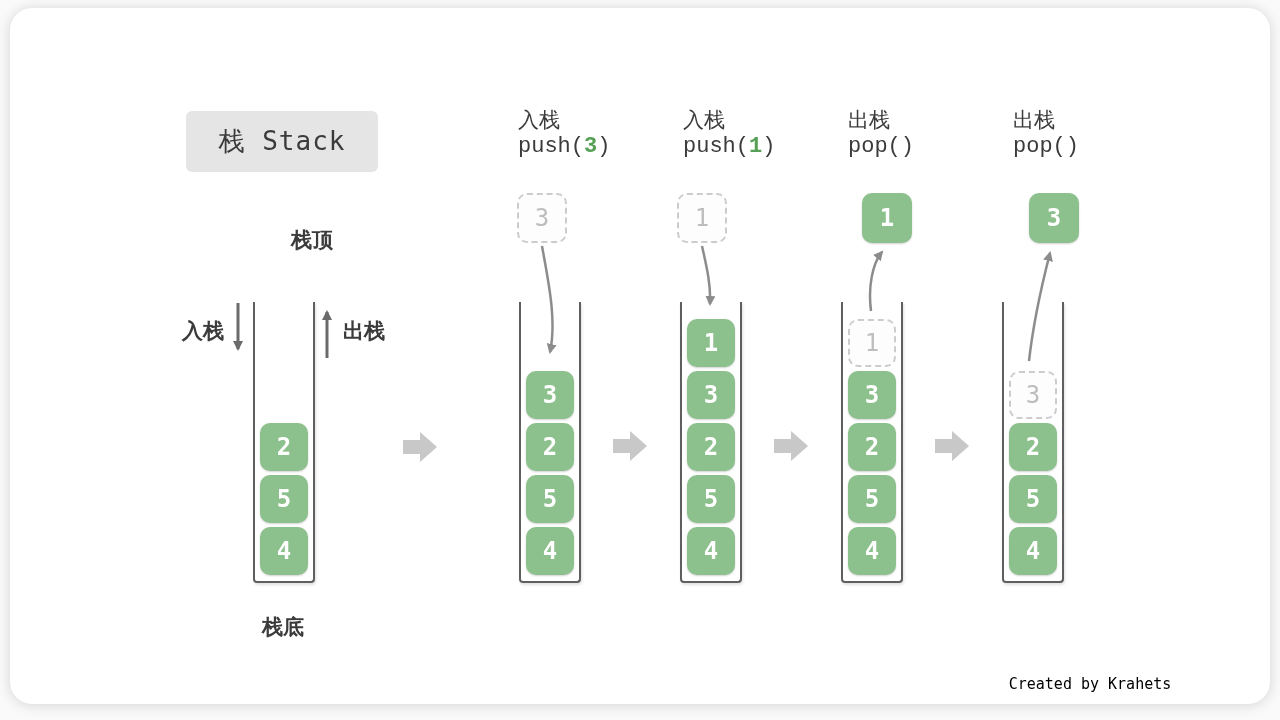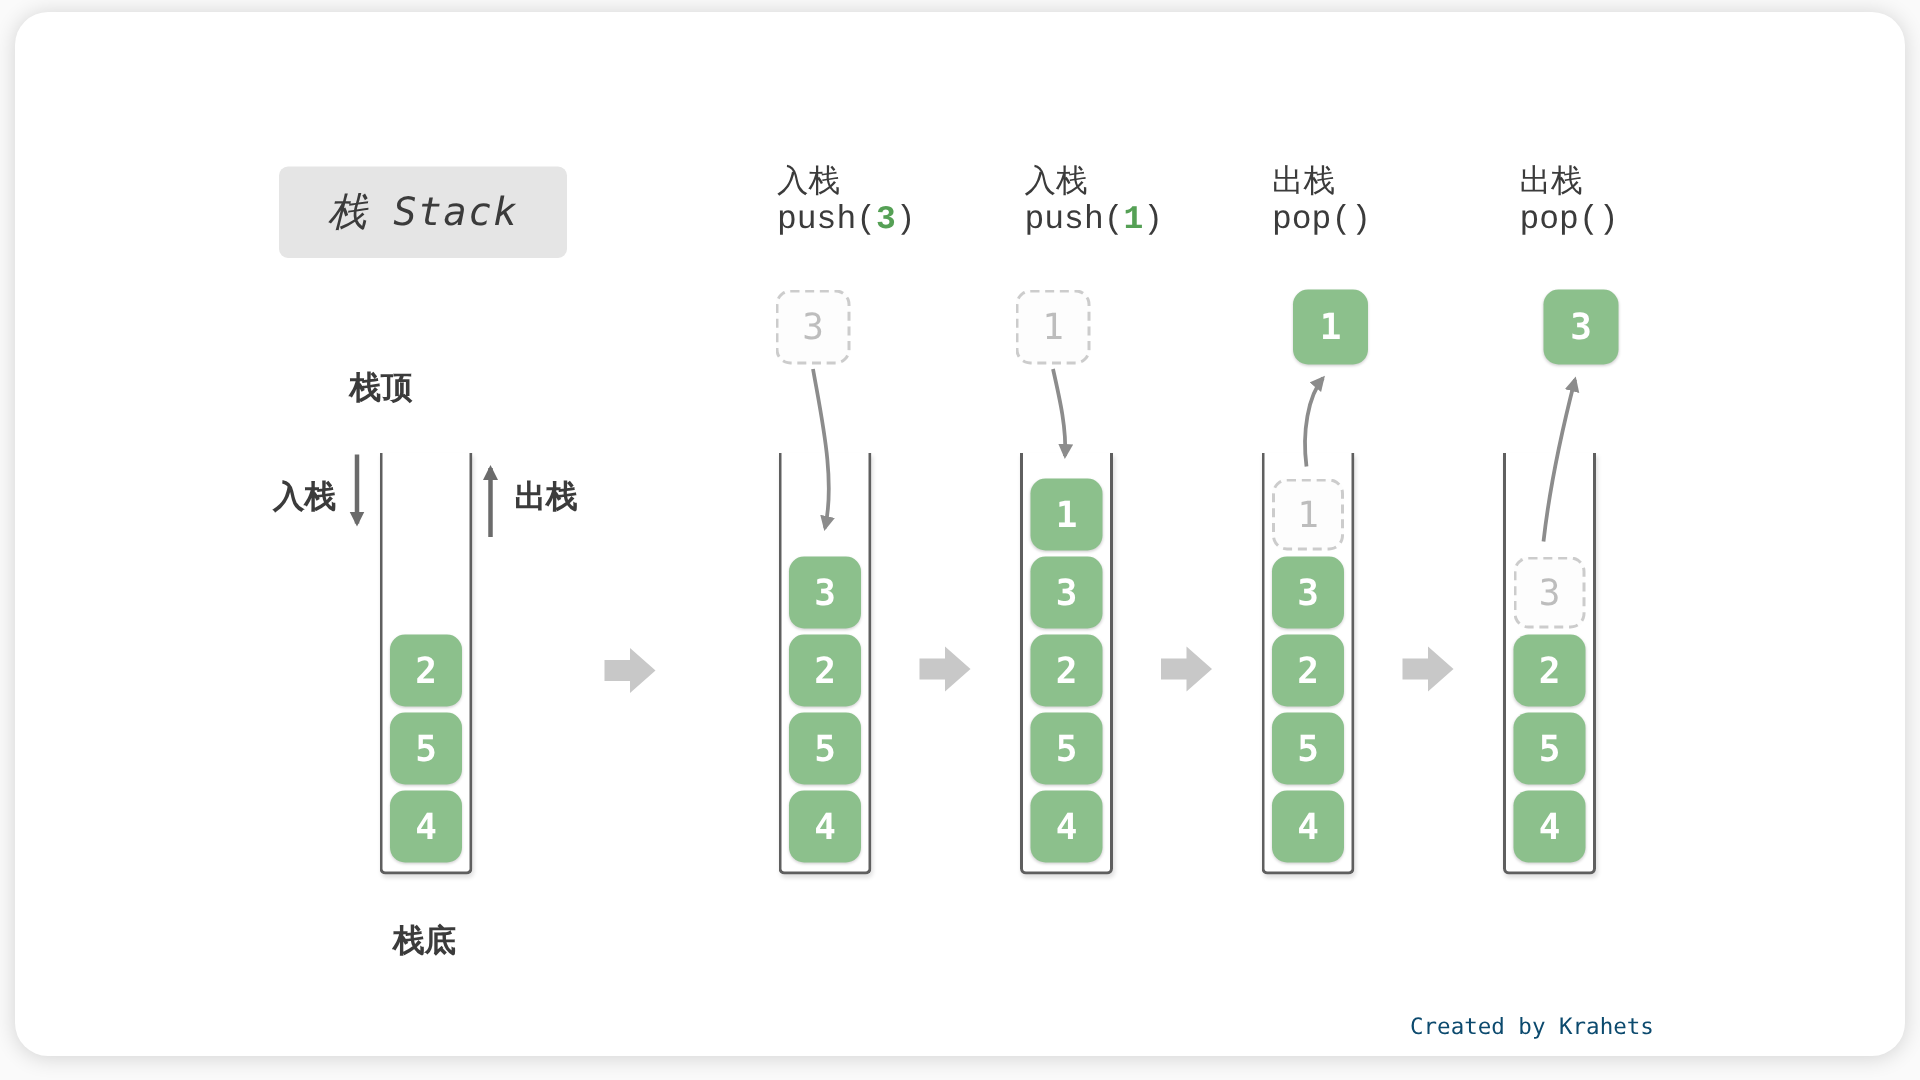--- a/index.html
+++ b/index.html
@@ -12,21 +12,21 @@
     position:absolute;left:10px;top:8px;width:1260px;height:696px;
     background:#ffffff;border-radius:22px;
     box-shadow:0 1px 14px rgba(0,0,0,0.16);
   }
   .abs{position:absolute;}
   .title-box{
     left:186px;top:111px;width:192px;height:61px;
     background:#e5e5e5;border-radius:6px;
     display:flex;align-items:center;justify-content:center;
     font-family:"DejaVu Sans Mono","DejaVu Sans",monospace;
-    font-size:26px;font-weight:500;color:#3b3b3b;letter-spacing:1px;font-style:italic;
+    font-size:26px;font-weight:500;color:#3b3b3b;letter-spacing:1px;
   }
   .side-label{
     font-size:21px;font-weight:700;color:#3b3b3b;line-height:26px;
   }
   .stage-header-label{
     font-size:21px;font-weight:500;color:#3b3b3b;line-height:26px;
   }
   .stage-header-code{
     font-family:Liberation Mono, monospace;
     font-size:22px;color:#3b3b3b;line-height:28px;white-space:nowrap;
@@ -46,33 +46,33 @@
   .cell.solid{
     background:#8cc08c;color:#ffffff;
     box-shadow:0 1px 2px rgba(0,0,0,0.18);
   }
   .cell.ghost{
     background:#fdfdfd;color:#bdbdbd;
     border:2px dashed #cccccc;font-weight:500;
   }
   .cell.floating{width:50px;height:50px;}
   .watermark{
-    left:940px;top:675px;width:300px;text-align:left;
-    font-family:"DejaVu Sans Mono",monospace;font-size:15px;color:#0c4a6e;
+    left:940px;top:675px;width:300px;text-align:center;
+    font-family:"DejaVu Sans Mono",monospace;font-size:15px;color:#000000;
   }
   svg.overlay{position:absolute;left:0;top:0;pointer-events:none;}
 </style>
 </head>
 <body>
 
 <div class="card"></div>
 
 <div class="abs title-box">栈 Stack</div>
 
-<div class="abs side-label" style="left:233px;top:245px;width:100px;text-align:left;">栈顶</div>
+<div class="abs side-label" style="left:233px;top:227px;width:100px;text-align:right;">栈顶</div>
 <div class="abs side-label" style="left:233px;top:614px;width:100px;text-align:center;">栈底</div>
 <div class="abs side-label" style="left:160px;top:318px;width:64px;text-align:right;">入栈</div>
 <div class="abs side-label" style="left:343px;top:318px;width:64px;text-align:left;">出栈</div>
 
 <div id="stages-root" class="abs" style="left:0;top:0;width:1280px;height:720px;">
     <div class="abs" style="left: 0px; top: 0px;">
       <div class="abs stack-container" style="left: 253px; top: 302px;"></div>
       <div class="abs cell solid" style="left: 260px; top: 527px;">4</div>
       <div class="abs cell solid" style="left: 260px; top: 475px;">5</div>
       <div class="abs cell solid" style="left: 260px; top: 423px;">2</div>

